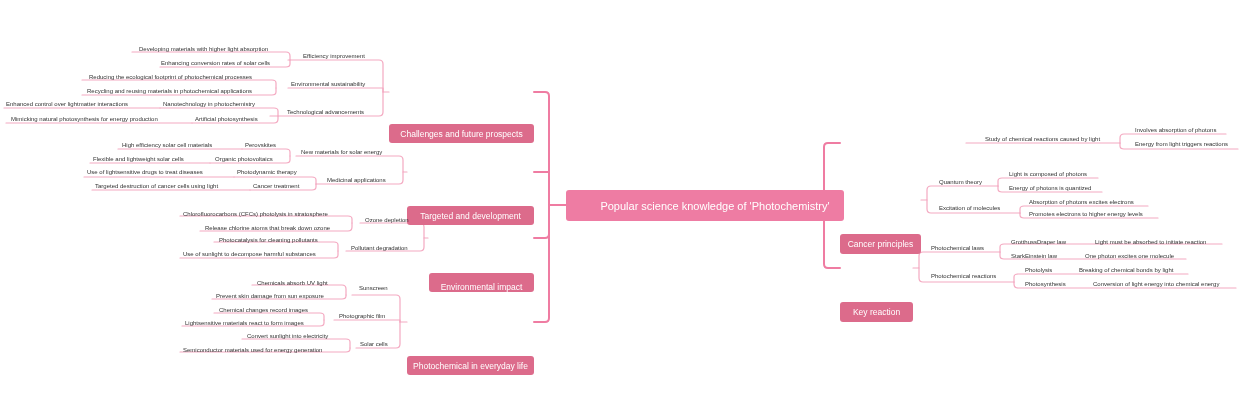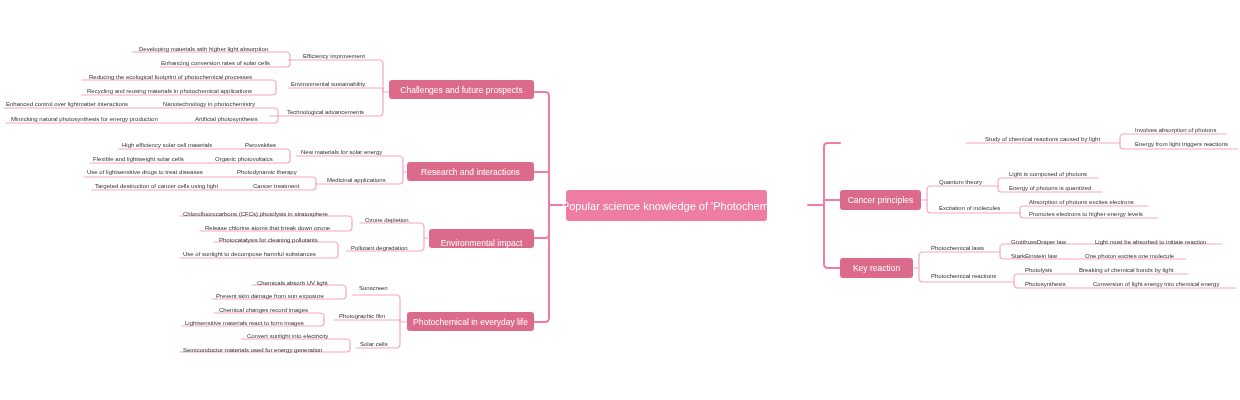--- a/index.html
+++ b/index.html
@@ -5,21 +5,21 @@
   html, body { margin: 0; padding: 0; background: #ffffff; }
   body { width: 1240px; height: 400px; position: relative; overflow: hidden;
          font-family: "Liberation Sans", sans-serif; }
   #map { position: absolute; left: 0; top: 0; width: 1240px; height: 400px; }
   .lines path { fill: none; stroke-linecap: round; stroke-linejoin: round; }
   .l-main { stroke: #ef7ca2; stroke-width: 2; }
   .l-sub  { stroke: #f4a9c1; stroke-width: 1.2; }
   .node { position: absolute; box-sizing: border-box; display: flex; align-items: center;
           justify-content: center; color: #ffffff; white-space: nowrap; }
   .root { background: #ee7ca3; border-radius: 3px; font-size: 11px; }
-  .topic { background: #dc6b8b; border-radius: 3px; font-size: 8.5px; }
+  .topic { background: #dc6b8b; border-radius: 3px; font-size: 8.5px; margin-top: 44px; }
   .lbl { position: absolute; font-size: 6px; color: #333333; white-space: nowrap;
          line-height: 8px; }
 </style>
 </head>
 <body>
 
 <div id="map">
   <svg width="1240" height="400" class="lines">
 
     <path class="l-main" d="M566 205 H549 M549 205 V96 Q549 92 545 92 H534"></path>
@@ -87,30 +87,30 @@
 
     <path class="l-sub" d="M913 268 H919 M919 268 V256 Q919 252 923 252 H1000"></path>
     <path class="l-sub" d="M919 268 V278 Q919 282 923 282 H1014"></path>
     <path class="l-sub" d="M1000 252 V247 Q1000 244 1004 244 H1222"></path>
     <path class="l-sub" d="M1000 252 V256 Q1000 259 1004 259 H1186"></path>
     <path class="l-sub" d="M1014 282 V277 Q1014 274 1018 274 H1188"></path>
     <path class="l-sub" d="M1014 282 V284 Q1014 288 1018 288 H1236"></path>
   </svg>
 
   
-  <div class="node root" style="left:566px; top:190px; width:201px; height:31px;padding-left:20px;">
+  <div class="node root" style="left:566px; top:190px; width:278px; height:31px;padding-left:20px;">
     <span>Popular science knowledge of 'Photochemistry'</span>
   </div>
 
   
   <div class="node topic" style="left:389px; top:80px; width:145px; height:19px;">
     <span>Challenges and future prospects</span>
   </div>
   <div class="node topic" style="left:407px; top:162px; width:127px; height:19px;">
-    <span>Research and interactions</span>
+    <span>Targeted and development</span>
   </div>
   <div class="node topic" style="left:429px; top:229px; width:105px; height:19px;align-items:flex-end;">
     <span>Environmental impact</span>
   </div>
   <div class="node topic" style="left:407px; top:312px; width:127px; height:19px;">
     <span>Photochemical in everyday life</span>
   </div>
 
   
   <div class="node topic" style="left:840px; top:190px; width:81px; height:20px;">

